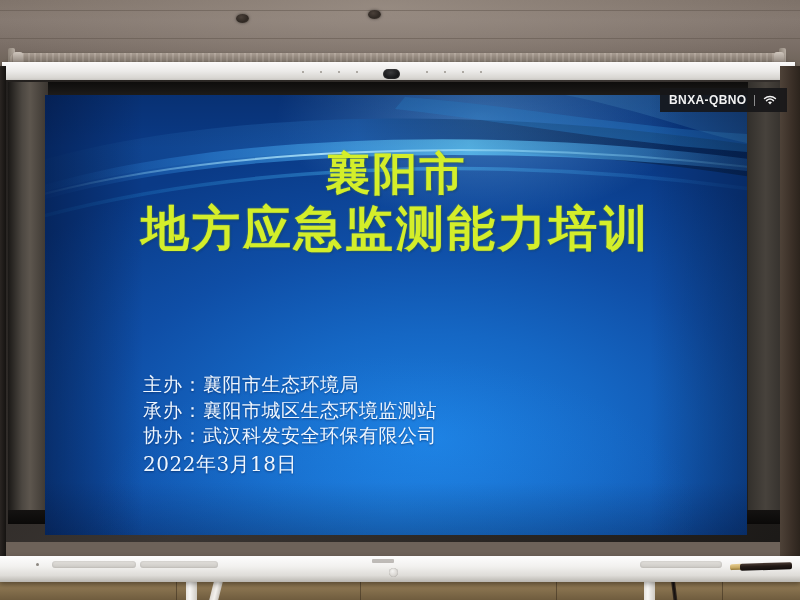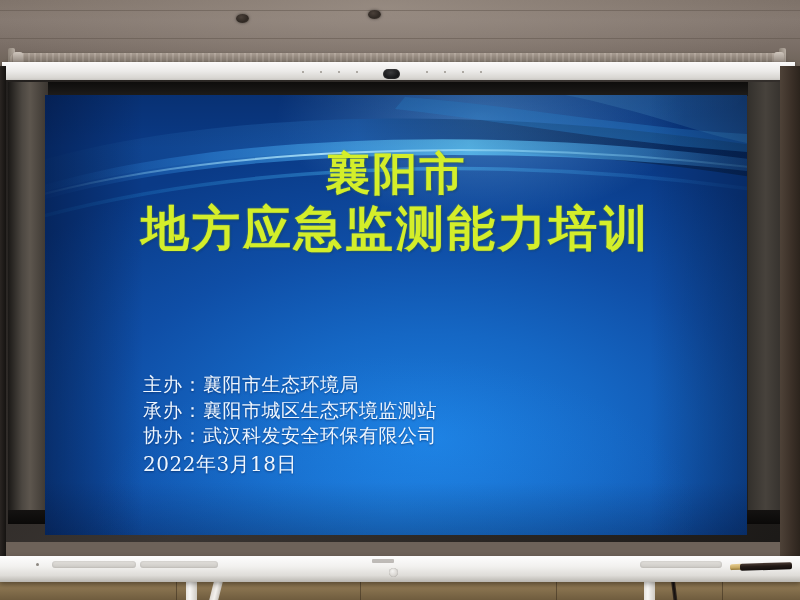--- a/index.html
+++ b/index.html
@@ -466,20 +466,31 @@
       </div>
       <div class="sub-line">
         <span class="lbl">协办：</span><span>武汉科发安全环保有限公司</span>
       </div>
       <div class="date-line">2022年3月18日</div>
     </div>
 
     <div class="screen-vignette"></div>
   </div>
 
+  <div class="osd">
+    <span class="osd-text">BNXA-QBNO</span>
+    <span class="osd-sep"></span>
+    <span style="display:flex;align-items:center;">
+      <svg width="16" height="12" viewBox="0 0 16 12">
+        <path d="M8 10.6 L6.05 8.3 A3.1 3.1 0 0 1 9.95 8.3 Z" fill="#f2f2f2"></path>
+        <path d="M2.6 4.5 A8.2 8.2 0 0 1 13.4 4.5" fill="none" stroke="#f2f2f2" stroke-width="1.6" stroke-linecap="round"></path>
+        <path d="M4.5 6.6 A5.3 5.3 0 0 1 11.5 6.6" fill="none" stroke="#f2f2f2" stroke-width="1.5" stroke-linecap="round"></path>
+      </svg>
+    </span>
+  </div>
 
   <div class="bottom-bar">
     <div class="brand-mark"></div>
     <div class="ir-dot" style="left:36px;"></div>
     <div class="speaker" style="left:52px; width:84px;"></div>
     <div class="speaker" style="left:140px; width:78px;"></div>
     <div class="speaker" style="left:640px; width:82px;"></div>
     <div class="power-btn"></div>
   </div>
 

